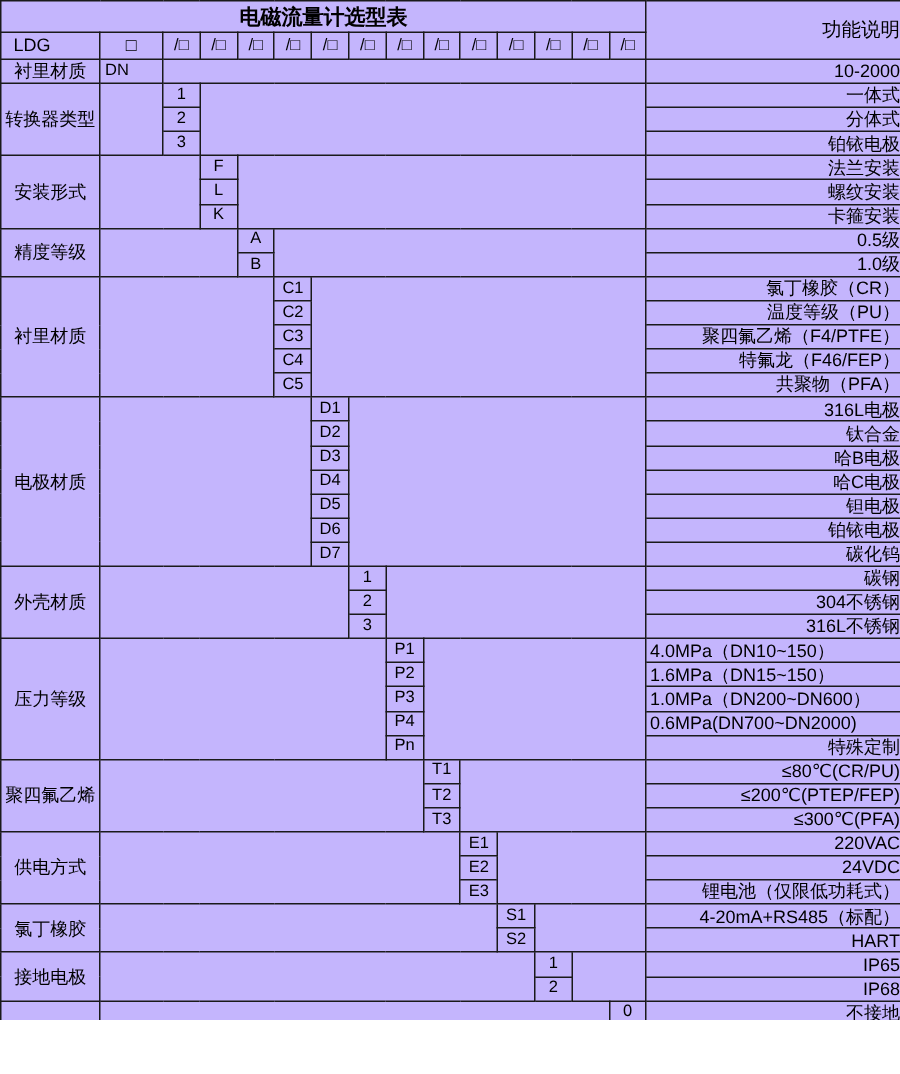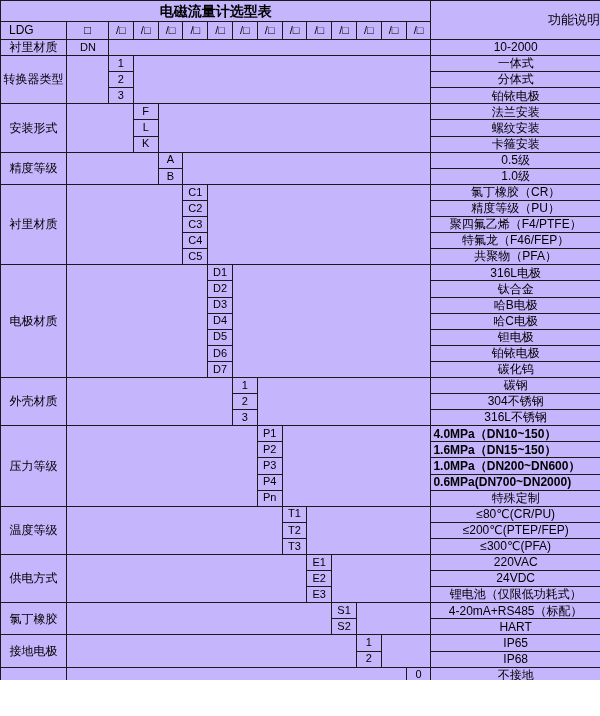--- a/index.html
+++ b/index.html
@@ -10,23 +10,23 @@
      vertical-align:middle;overflow:hidden;white-space:nowrap;line-height:1.05;}
   tr.r-title{height:21px;}
   tr.r-model{height:18px;}
   td.title{font-weight:bold;font-size:14px;}
   td.fnh{font-weight:normal;font-size:13px;text-align:right;}
   td.ldg{text-align:left;padding-left:8px;font-size:12px;}
   td.basebox{font-size:12px;}
   td.slotbox{font-size:11px;letter-spacing:0;}
   td.lbl{font-size:12px;}
   td.code{font-size:11px;}
-  td.code.dn{text-align:left;padding-left:13px;font-size:11px;}
-  td.desc{font-size:12px;}
-  td.desc.left{text-align:left;padding-left:2px;font-weight:bold;}
+  td.code.dn{text-align:left;padding-left:3px;font-size:11px;}
+  td.desc{font-size:12px;text-align:right;}
+  td.desc.left{text-align:left;padding-left:2px;}
 </style>
 </head>
 <body>
 
 <div id="wrap">
   <table>
     <colgroup>
       <col style="width:66px">
       <col style="width:42px">
       <col style="width:24.8px">
@@ -115,21 +115,21 @@
         </tr>
         <tr>
           <td class="lbl" rowspan="5">衬里材质</td>
           <td colspan="4" rowspan="5"></td>
           <td class="code">C1</td>
           <td colspan="9" rowspan="5"></td>
           <td class="desc">氯丁橡胶（CR）</td>
         </tr>
         <tr>
           <td class="code">C2</td>
-          <td class="desc">精度等级（PU）</td>
+          <td class="desc">温度等级（PU）</td>
         </tr>
         <tr>
           <td class="code">C3</td>
           <td class="desc">聚四氟乙烯（F4/PTFE）</td>
         </tr>
         <tr>
           <td class="code">C4</td>
           <td class="desc">特氟龙（F46/FEP）</td>
         </tr>
         <tr>
@@ -199,21 +199,21 @@
         </tr>
         <tr>
           <td class="code">P4</td>
           <td class="desc left">0.6MPa(DN700~DN2000)</td>
         </tr>
         <tr>
           <td class="code">Pn</td>
           <td class="desc">特殊定制</td>
         </tr>
         <tr>
-          <td class="lbl" rowspan="3">温度等级</td>
+          <td class="lbl" rowspan="3">聚四氟乙烯</td>
           <td colspan="8" rowspan="3"></td>
           <td class="code">T1</td>
           <td colspan="5" rowspan="3"></td>
           <td class="desc">≤80℃(CR/PU)</td>
         </tr>
         <tr>
           <td class="code">T2</td>
           <td class="desc">≤200℃(PTEP/FEP)</td>
         </tr>
         <tr>

